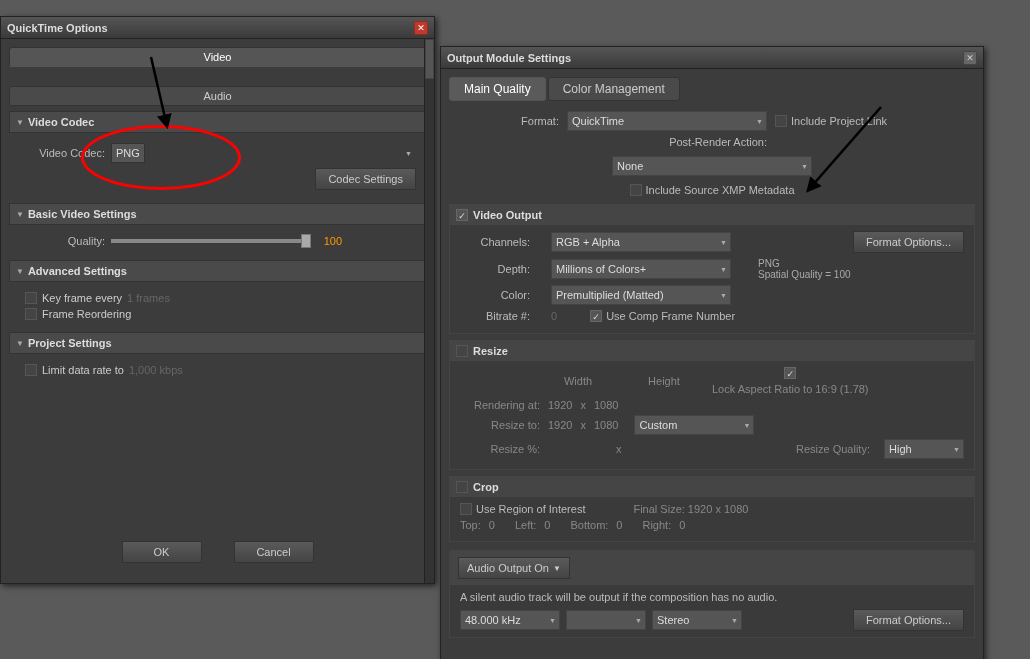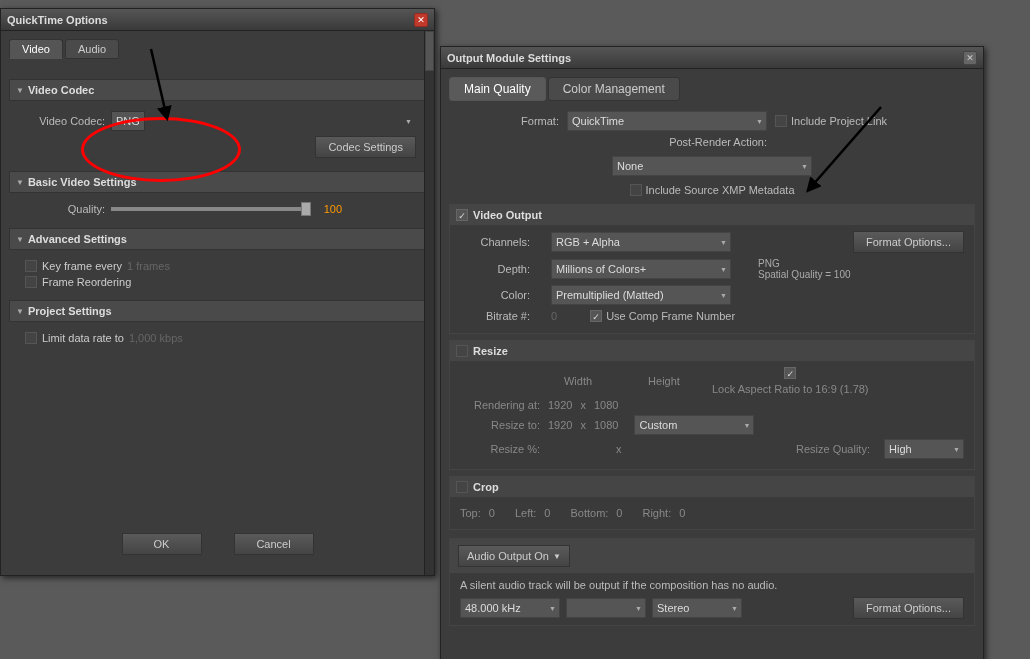--- a/index.html
+++ b/index.html
@@ -62,34 +62,35 @@
       align-items: center;
       justify-content: center;
       color: #ccc;
       font-size: 9px;
       cursor: pointer;
     }
 
     
     .qt-window {
       left: 0px;
-      top: 8px;
+      top: 16px;
       width: 435px;
       height: 568px;
     }
 
     .qt-content {
       padding: 8px;
     }
 
     
     .tab-bar {
       display: flex;
-      gap: 2px;
-      margin-bottom: 20px;
+      gap: 19px;
+      margin-bottom: 5px;
+      flex-direction: column;
     }
 
     .tab-btn {
       padding: 3px 12px;
       background: #4a4a4a;
       border: 1px solid #333;
       color: #ccc;
       font-size: 11px;
       cursor: pointer;
       border-radius: 3px 3px 0 0;
@@ -706,20 +707,27 @@
         </div>
       </div>
     </div>
 
     <div class="crop-section">
       <div class="crop-header">
         <div class="inline-checkbox"></div>
         <span style="font-weight:bold; color:#ddd;">Crop</span>
       </div>
       <div class="crop-body">
+        <div class="resize-row">
+          <label class="checkbox-label">
+            <div class="inline-checkbox"></div>
+            <span>Use Region of Interest</span>
+          </label>
+          <span style="margin-left:40px;">Final Size: 1920 x 1080</span>
+        </div>
         <div class="resize-row" style="margin-top:4px;">
           <span>Top:</span>
           <span style="margin-right:12px;">0</span>
           <span>Left:</span>
           <span style="margin-right:12px;">0</span>
           <span>Bottom:</span>
           <span style="margin-right:12px;">0</span>
           <span>Right:</span>
           <span>0</span>
         </div>

